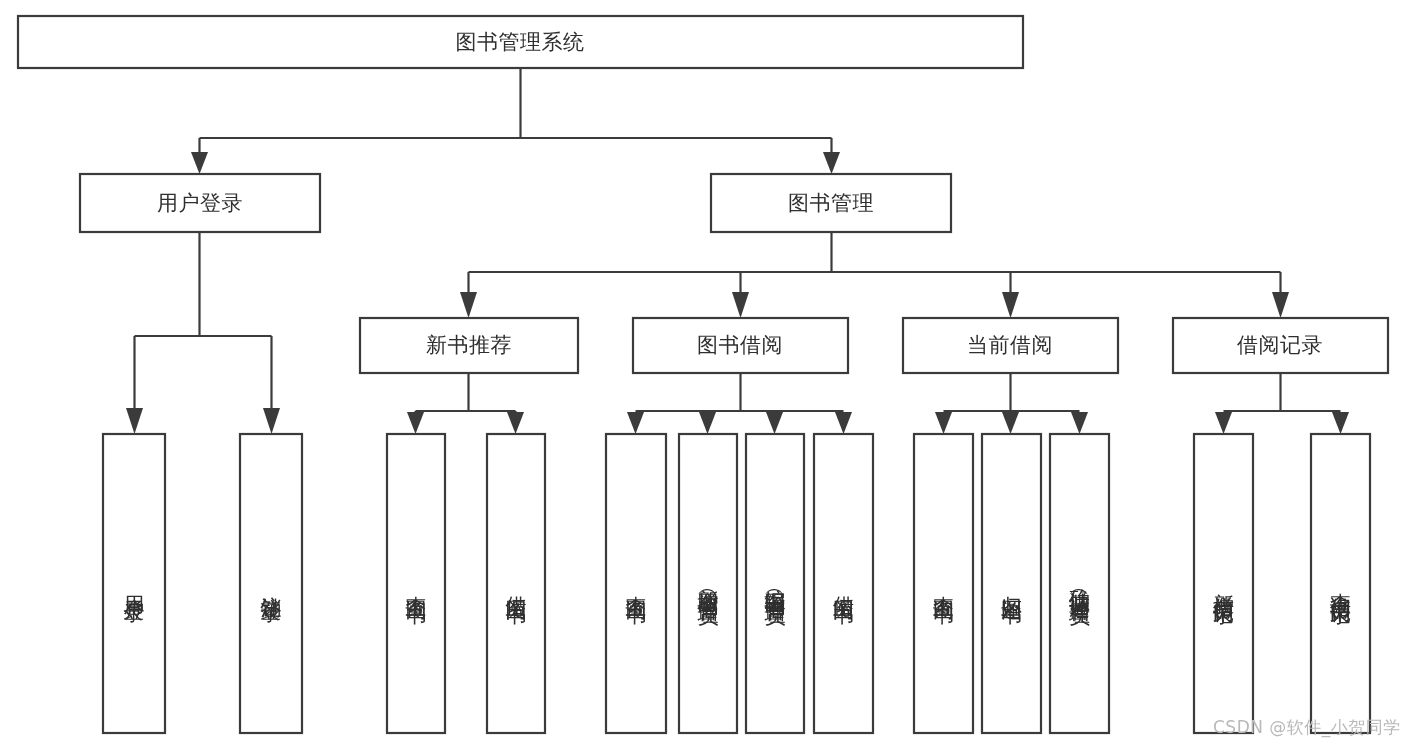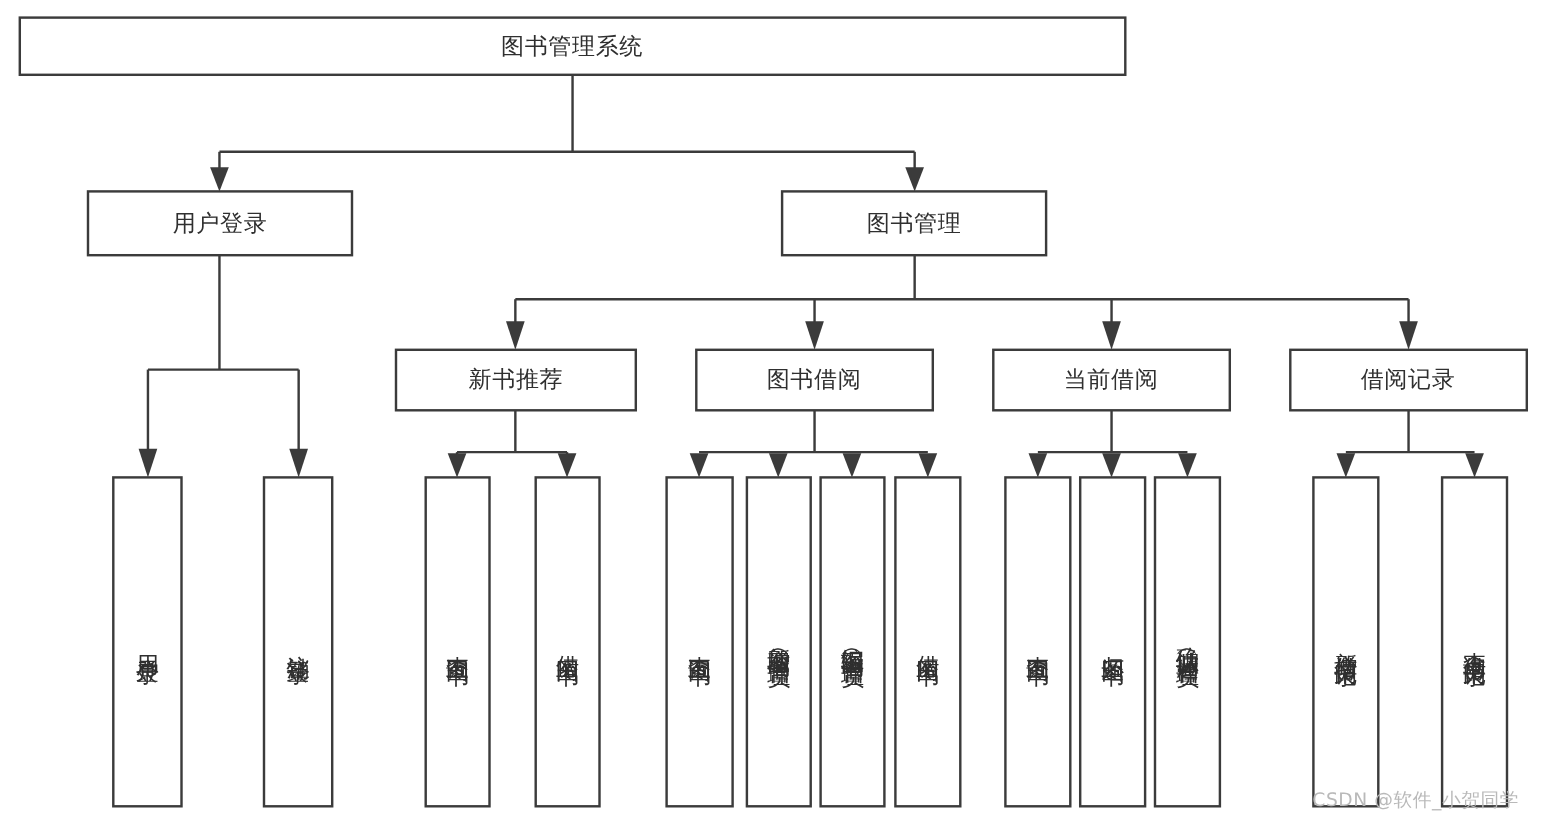--- a/index.html
+++ b/index.html
@@ -191,15 +191,15 @@
   <div class="node-label-v" style="left:746px; top:434px; width:58px; height:299px;">编辑图书（管理员）</div>
   <div class="node-label-v" style="left:814px; top:434px; width:59px; height:299px;">借阅图书</div>
 
   <div class="node-label-v" style="left:914px; top:434px; width:59px; height:299px;">查询图书</div>
   <div class="node-label-v" style="left:982px; top:434px; width:59px; height:299px;">归还图书</div>
   <div class="node-label-v" style="left:1050px; top:434px; width:59px; height:299px;">确认归还（管理员）</div>
 
   <div class="node-label-v" style="left:1194px; top:434px; width:59px; height:299px;">新增借阅记录</div>
   <div class="node-label-v" style="left:1311px; top:434px; width:59px; height:299px;">查询借阅记录</div>
 
-  <div class="watermark" style="left:1193px; top:716px;">CSDN @软件_小贺同学</div>
+  <div class="watermark" style="left:1193px; top:716px;padding-left:20px;">CSDN @软件_小贺同学</div>
 
 </div>
 
 </body></html>

